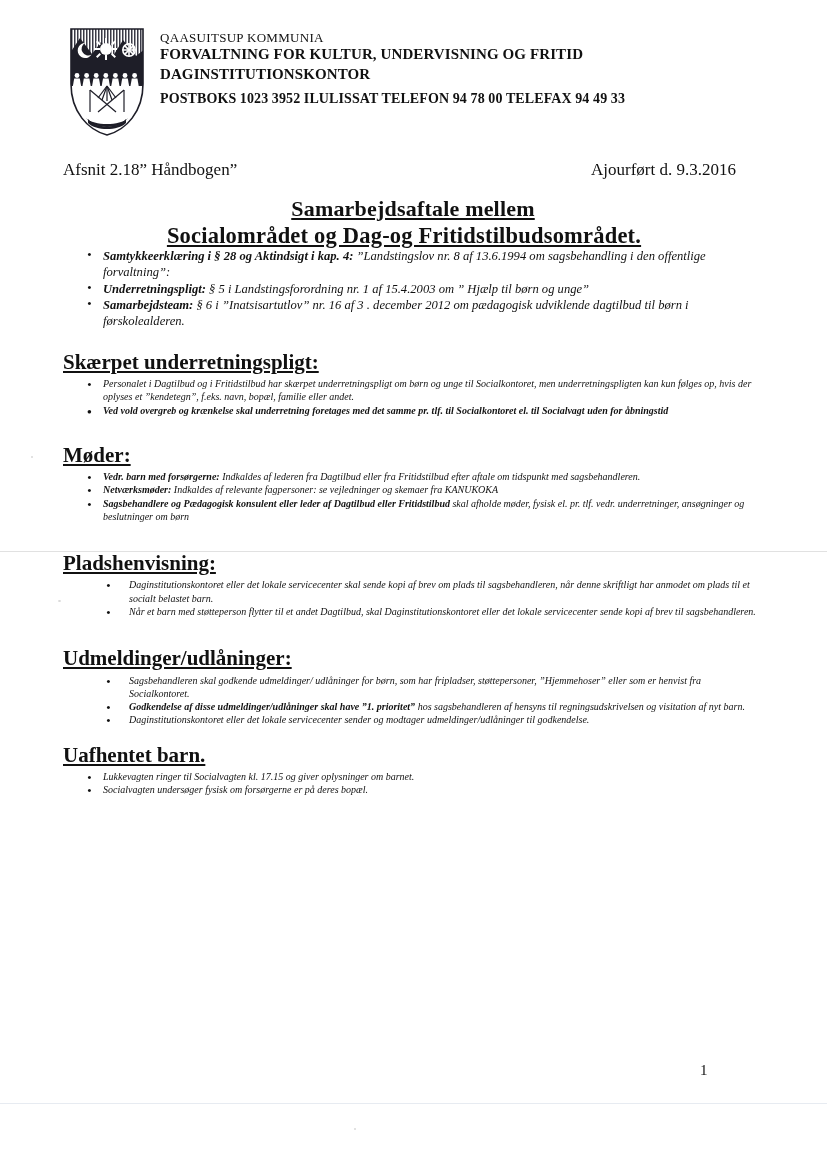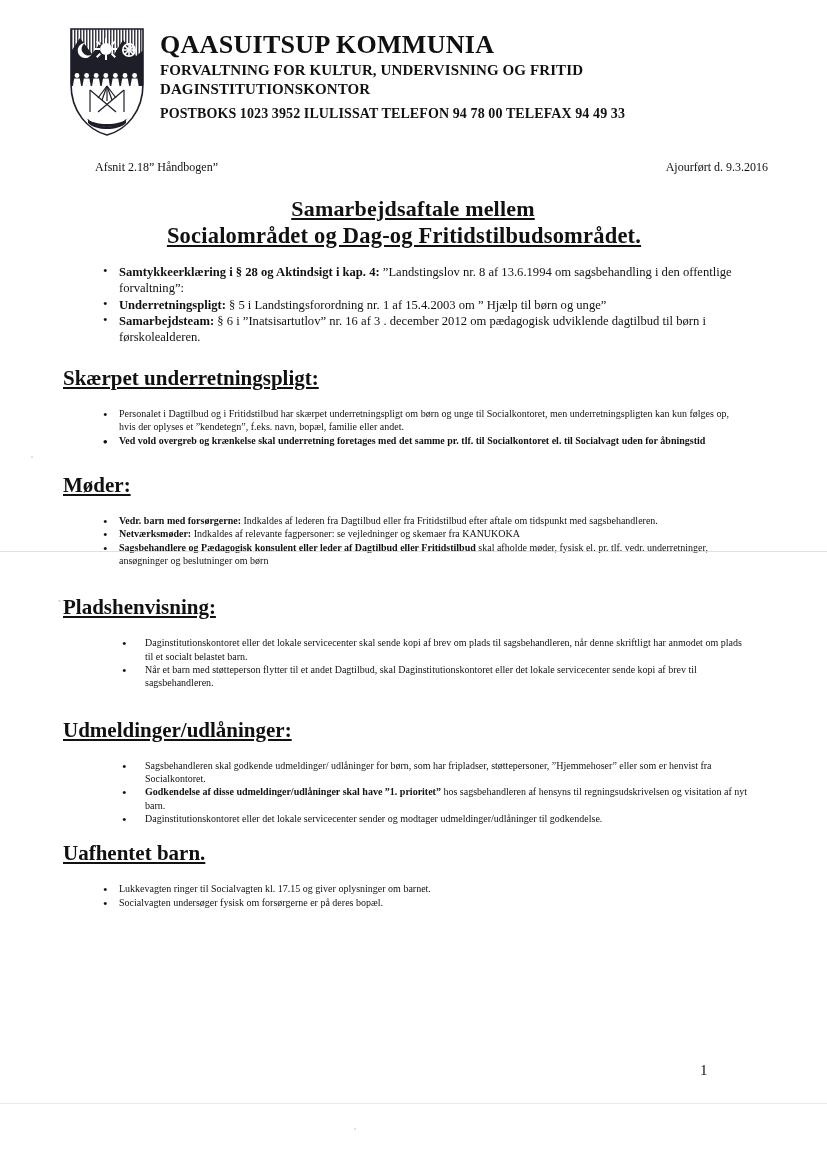--- a/index.html
+++ b/index.html
@@ -36,22 +36,22 @@
   .crest {
     width: 78px;
     height: 112px;
     flex: 0 0 78px;
     margin-right: 14px;
   }
   .lh-text {
     padding-top: 4px;
   }
   .lh-line1 {
-    font-size: 26px;
-    font-weight: bold;
+    font-size: 13px;
+    font-weight: normal;
     letter-spacing: 0.3px;
     line-height: 1.18;
     white-space: nowrap;
   }
   .lh-line2, .lh-line3 {
     font-size: 15px;
     font-weight: bold;
     letter-spacing: 0.1px;
     line-height: 1.32;
     white-space: nowrap;
@@ -66,23 +66,22 @@
   }
 
   
   .metarow {
     position: absolute;
     left: 63px;
     top: 160px;
     width: 673px;
     display: flex;
     justify-content: space-between;
-    font-size: 12px;
+    font-size: 17px;
     line-height: 1.2;
-    margin-left: 32px;
   }
 
   
   .title-block {
     position: absolute;
     left: 63px;
     top: 196px;
     width: 700px;
     text-align: center;
   }
@@ -106,23 +105,24 @@
   
   .body {
     position: absolute;
     left: 63px;
     top: 248px;
     width: 700px;
   }
 
   
   ul.lst {
-    margin: 16px;
+    margin: 0;
     padding: 0;
     list-style: none;
+    font-style: italic;
   }
   ul.lst > li {
     position: relative;
     padding-left: 40px;
     margin: 0;
   }
   ul.lst > li::before {
     content: "\2022";
     position: absolute;
     left: 24px;

